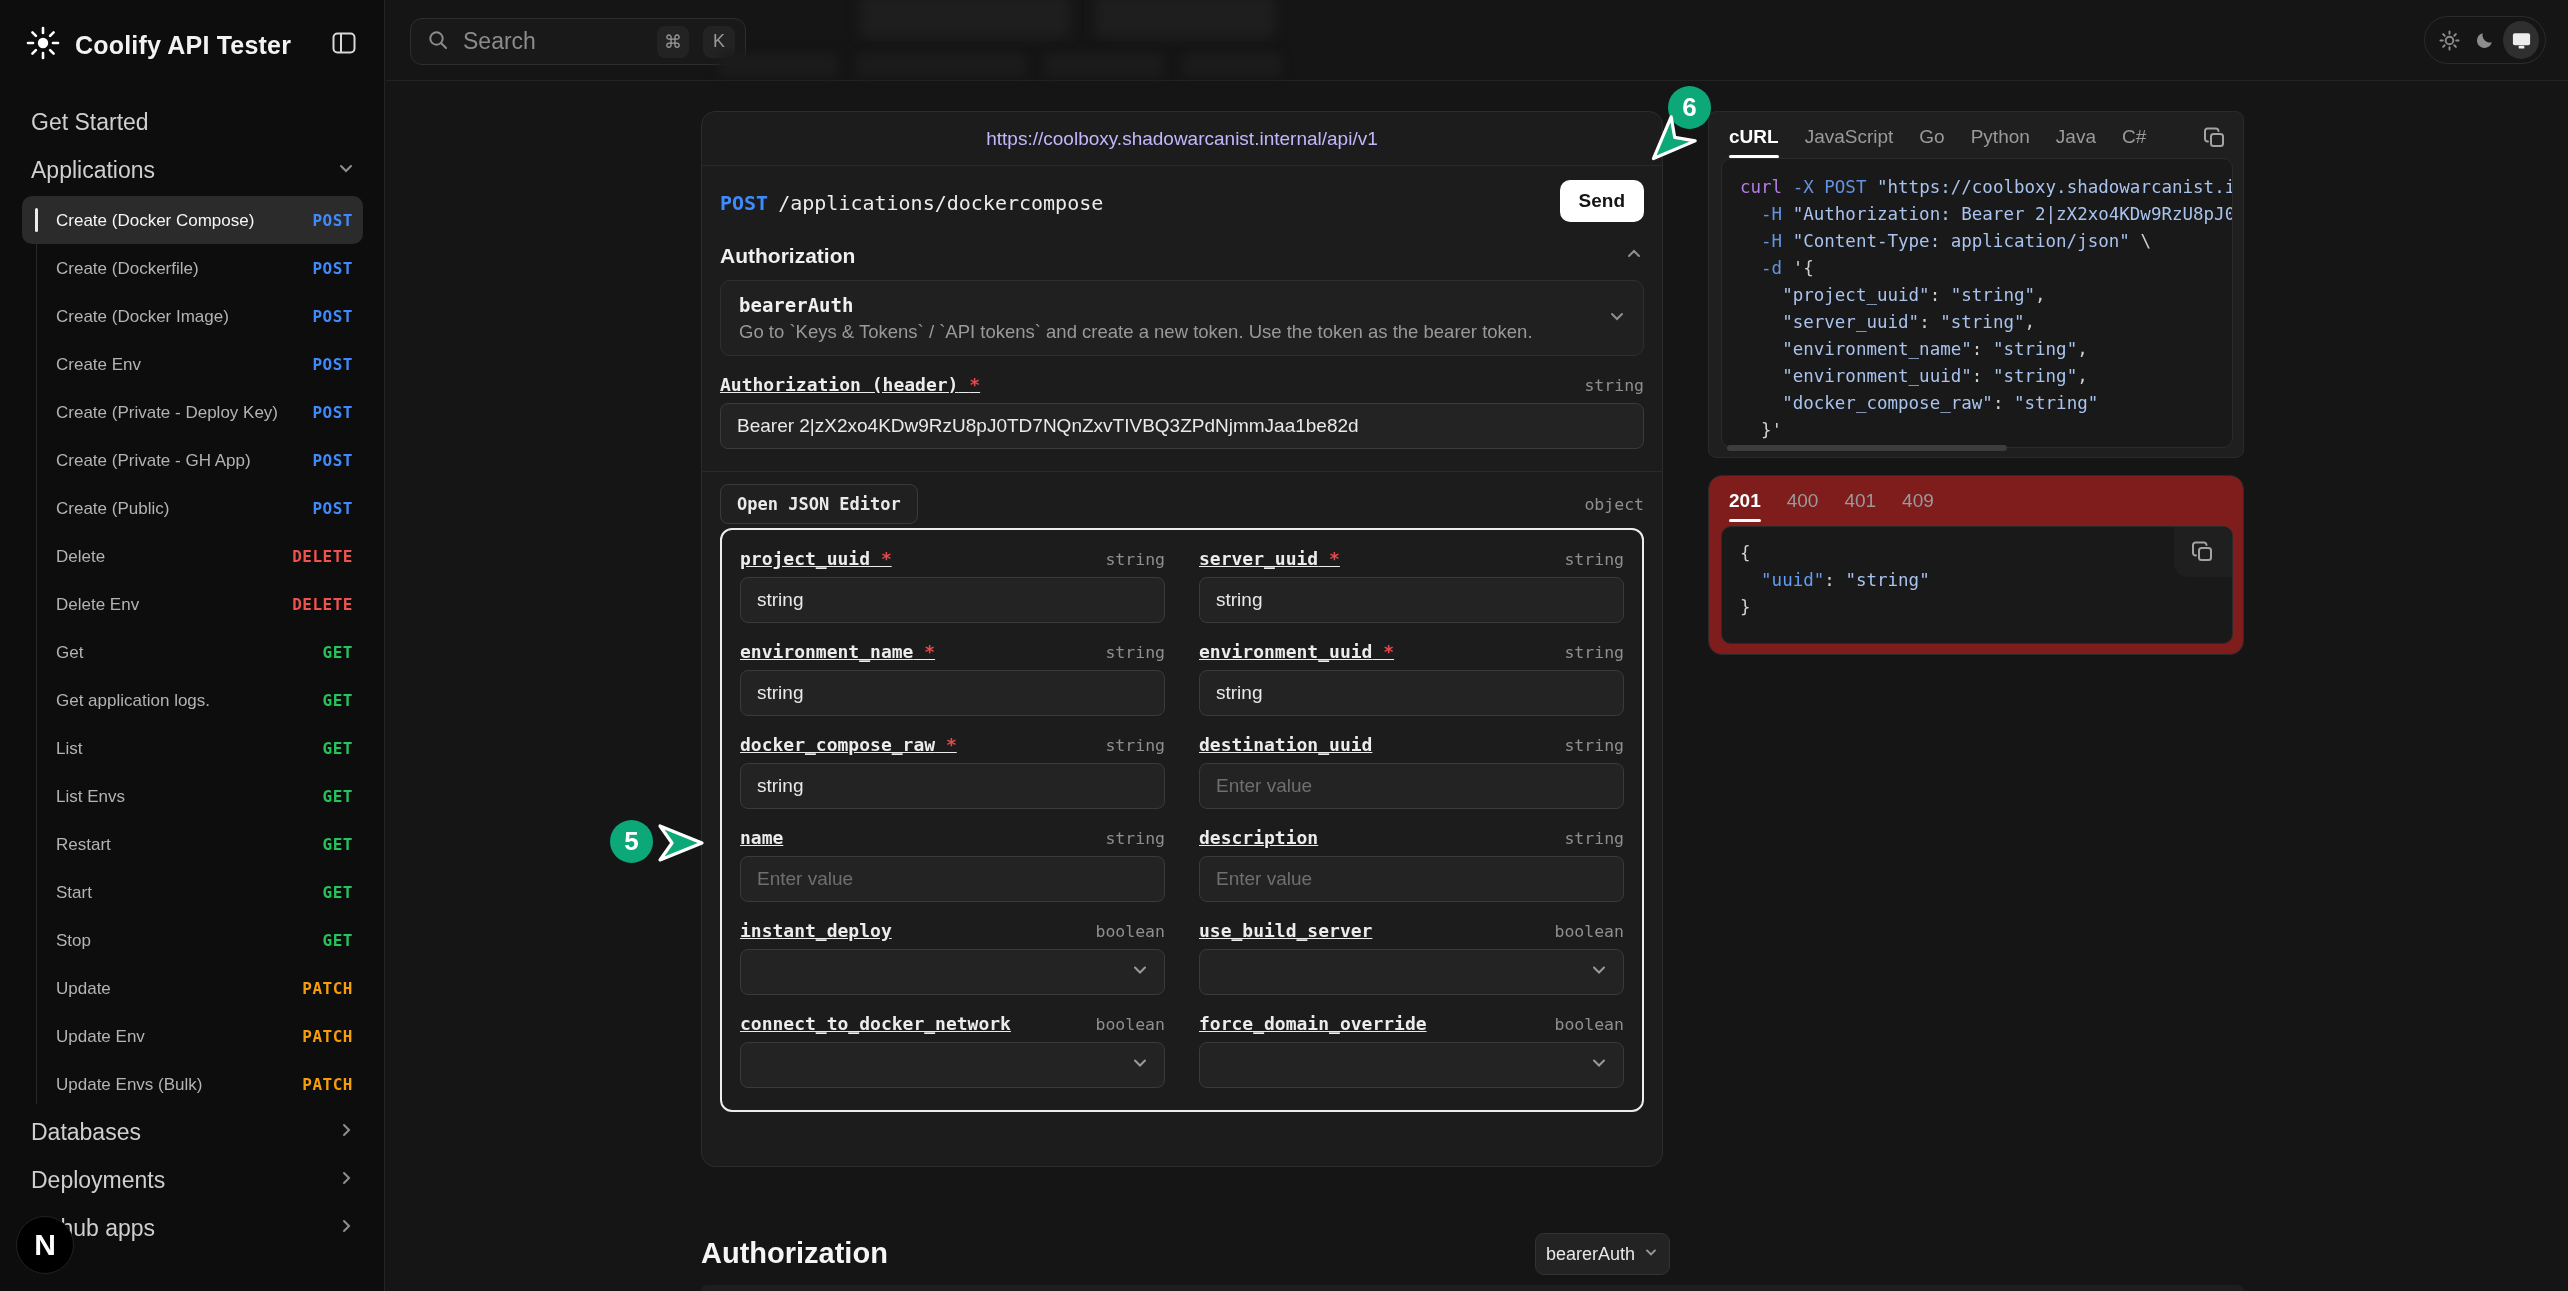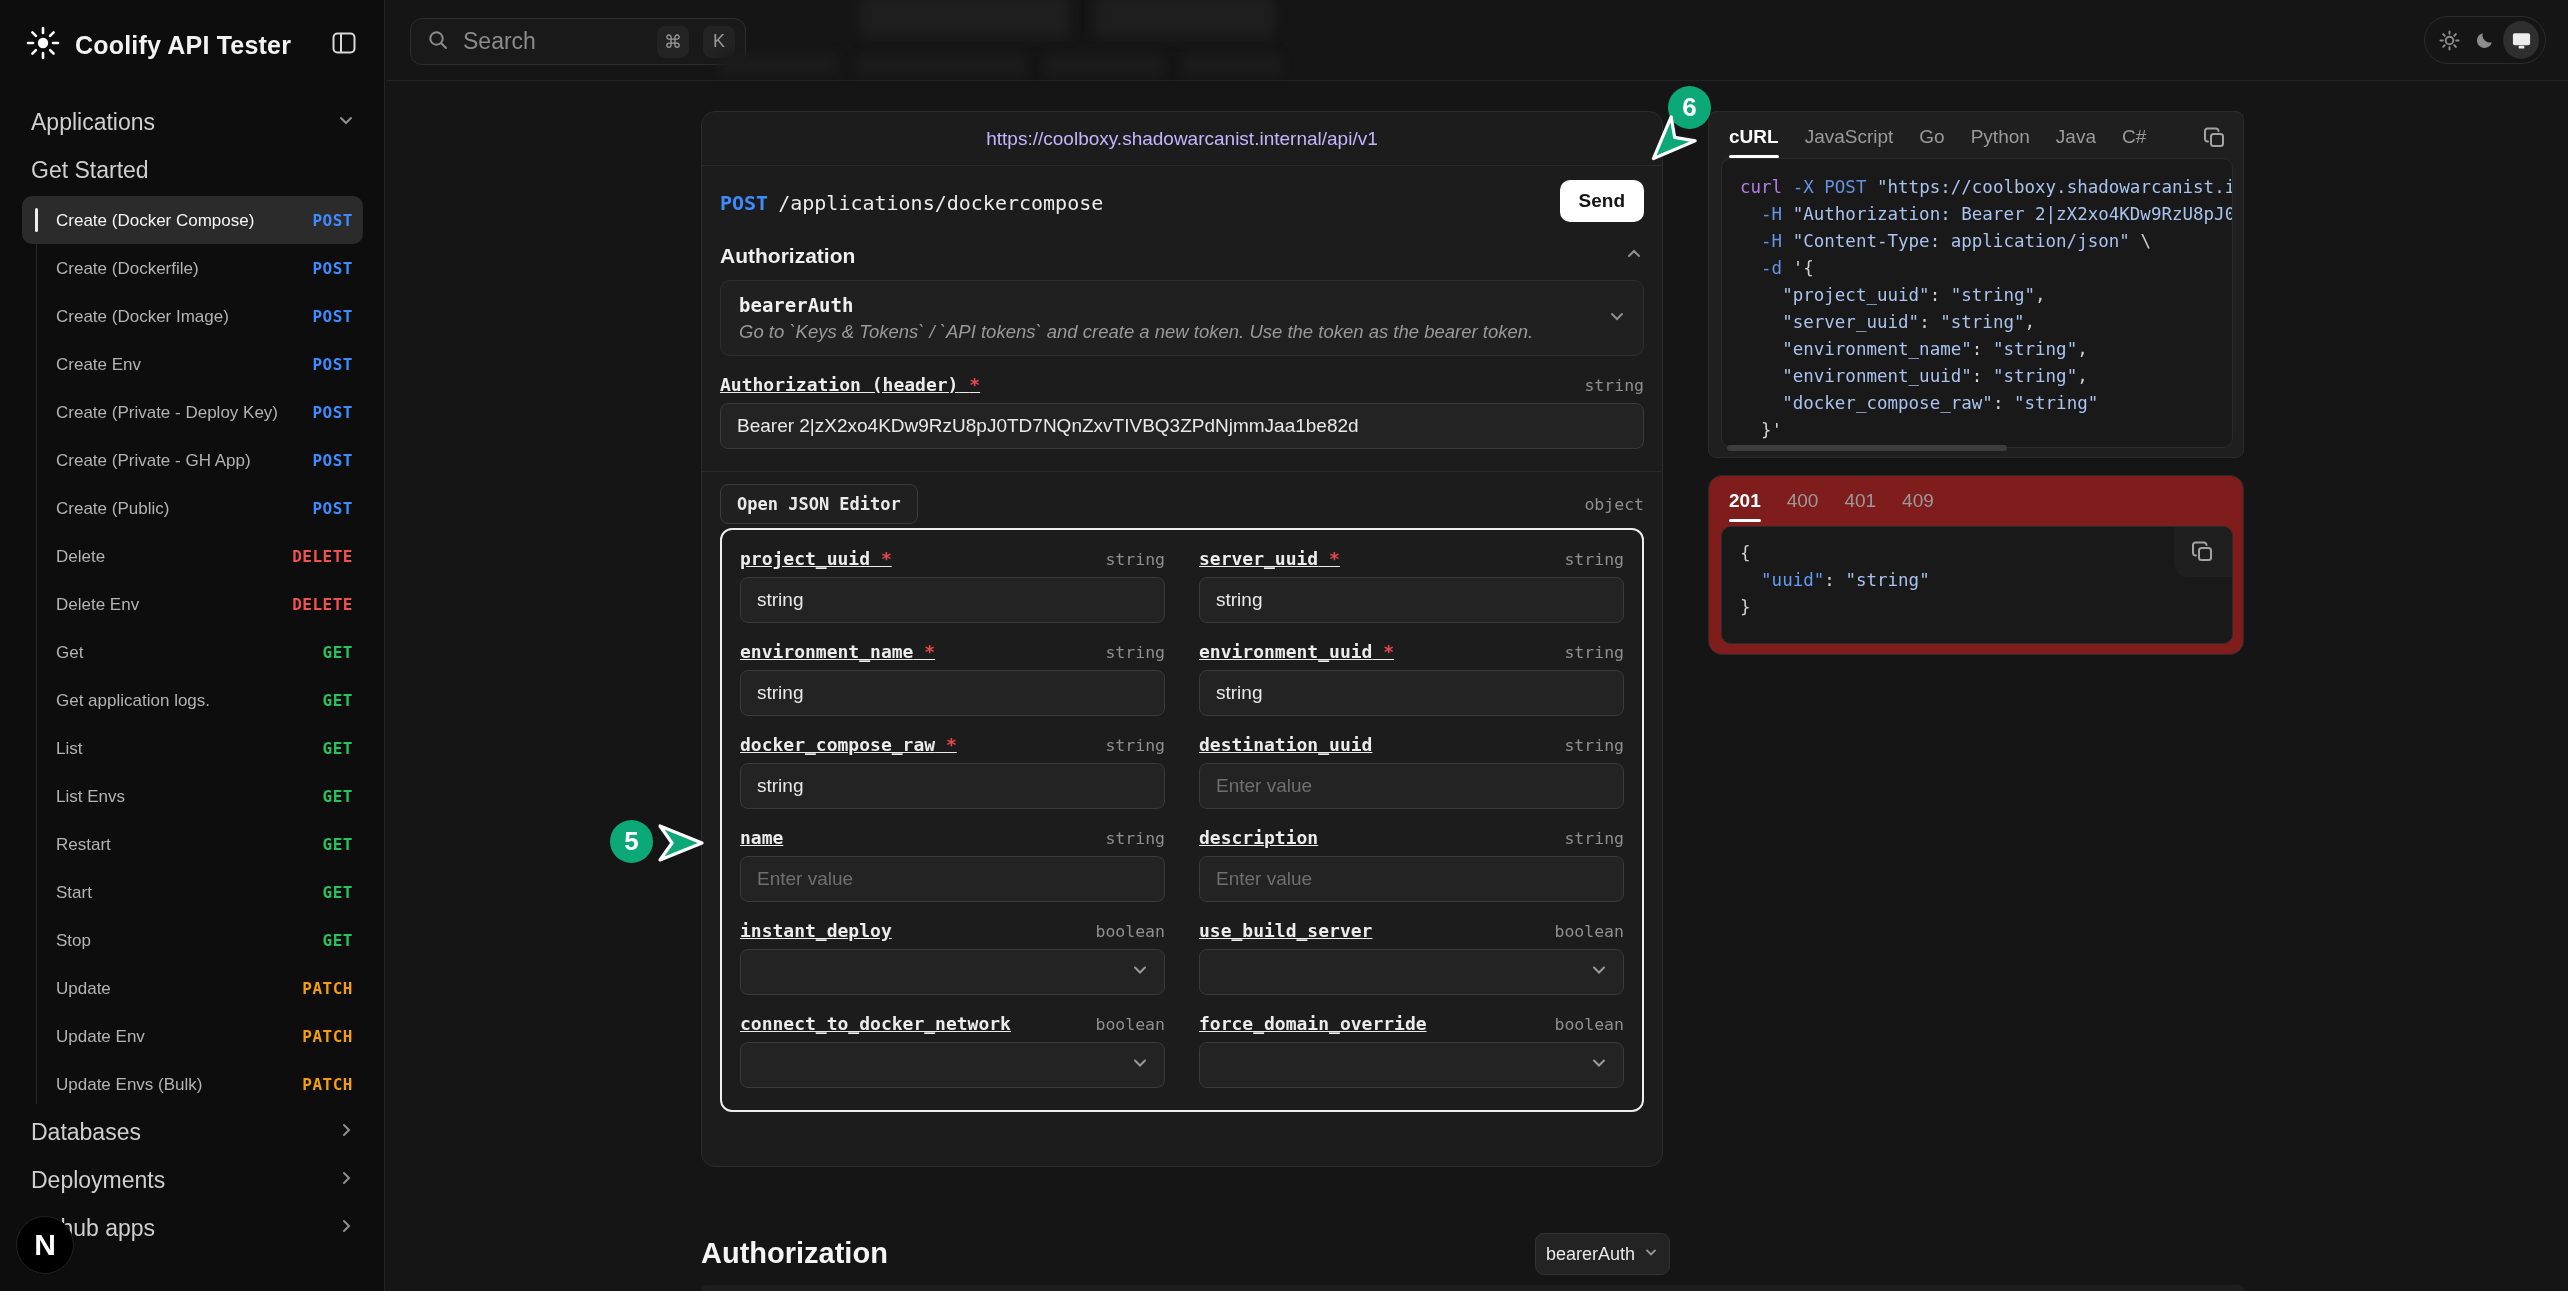--- a/index.html
+++ b/index.html
@@ -73,21 +73,21 @@
   .post-row { position:relative; display:flex; align-items:center; height:42px; }
   .method-lbl { font-weight:700; font-size:20px; color:#3e8bff; }
   .path-lbl { font-size:20px; color:#ececec; margin-left:10px; }
   .send-btn { position:absolute; right:0; top:-2px; background:#ffffff; color:#151515;
     font-size:19px; font-weight:600; padding:10px 19px; border-radius:10px; border:none; cursor:pointer; }
   .section-row { display:flex; align-items:center; justify-content:space-between; margin-top:20px; }
   .section-title { font-size:21px; font-weight:700; color:#f0f0f0; }
   .scheme-box { margin-top:12px; height:76px; border:1px solid #2f2f2f; background:#202020;
     border-radius:10px; display:flex; align-items:center; padding:0 46px 0 18px; position:relative; cursor:pointer; }
   .scheme-name { font-weight:700; font-size:19px; color:#f0f0f0; }
-  .scheme-desc { font-size:18.5px; color:#999; margin-top:5px;font-style:italic; }
+  .scheme-desc { font-size:18.5px; color:#999; margin-top:5px; }
   .scheme-box .chev { position:absolute; right:16px; top:50%; transform:translateY(-50%); }
   .param-row { display:flex; justify-content:space-between; align-items:baseline; margin-top:18px; }
   .param-name { font-weight:700; font-size:18px; color:#ececec;text-decoration:underline; }
   .star { color:#e5484d; }
   .ptype { font-size:16.5px; color:#8f8f8f; }
   .text-input { margin-top:8px; height:46px; background:#232323; border:1px solid #3a3a3a;
     border-radius:8px; display:flex; align-items:center; padding:0 16px; font-size:19px; color:#e9e9e9; cursor:text; }
   .divider { margin:22px -18px 0 -18px; border-top:1px solid #292929; }
   .editor-row { display:flex; justify-content:space-between; align-items:center; margin-top:12px; }
   .json-editor-btn { font-weight:700; font-size:17px; color:#eaeaea; border:1px solid #3a3a3a;
@@ -167,29 +167,29 @@
     <span class="panel-toggle">
       <svg width="28" height="28" viewBox="0 0 28 28" fill="none" stroke="#d8d8d8" stroke-width="2">
         <rect x="3.5" y="4.5" width="21" height="19" rx="4"></rect>
         <line x1="11" y1="4.5" x2="11" y2="23.5"></line>
       </svg>
     </span>
   </div>
 
   <div class="side-nav">
     <div class="group-row">
+      <span>Get Started</span>
+    </div>
+    <div class="group-row">
       <span>Applications</span>
       <span class="chev">
         <svg width="20" height="20" viewBox="0 0 20 20" fill="none" stroke="#8f8f8f" stroke-width="2" stroke-linecap="round">
             <polyline points="5,8 10,13 15,8"></polyline>
           </svg>
       </span>
-    </div>
-    <div class="group-row">
-      <span>Get Started</span>
     </div>
 
     <div class="side-sublist">
         <div class="side-item active">
           <span class="side-label">Create (Docker Compose)</span>
           <span class="method-badge m-post">POST</span>
         </div>
         <div class="side-item">
           <span class="side-label">Create (Dockerfile)</span>
           <span class="method-badge m-post">POST</span>

